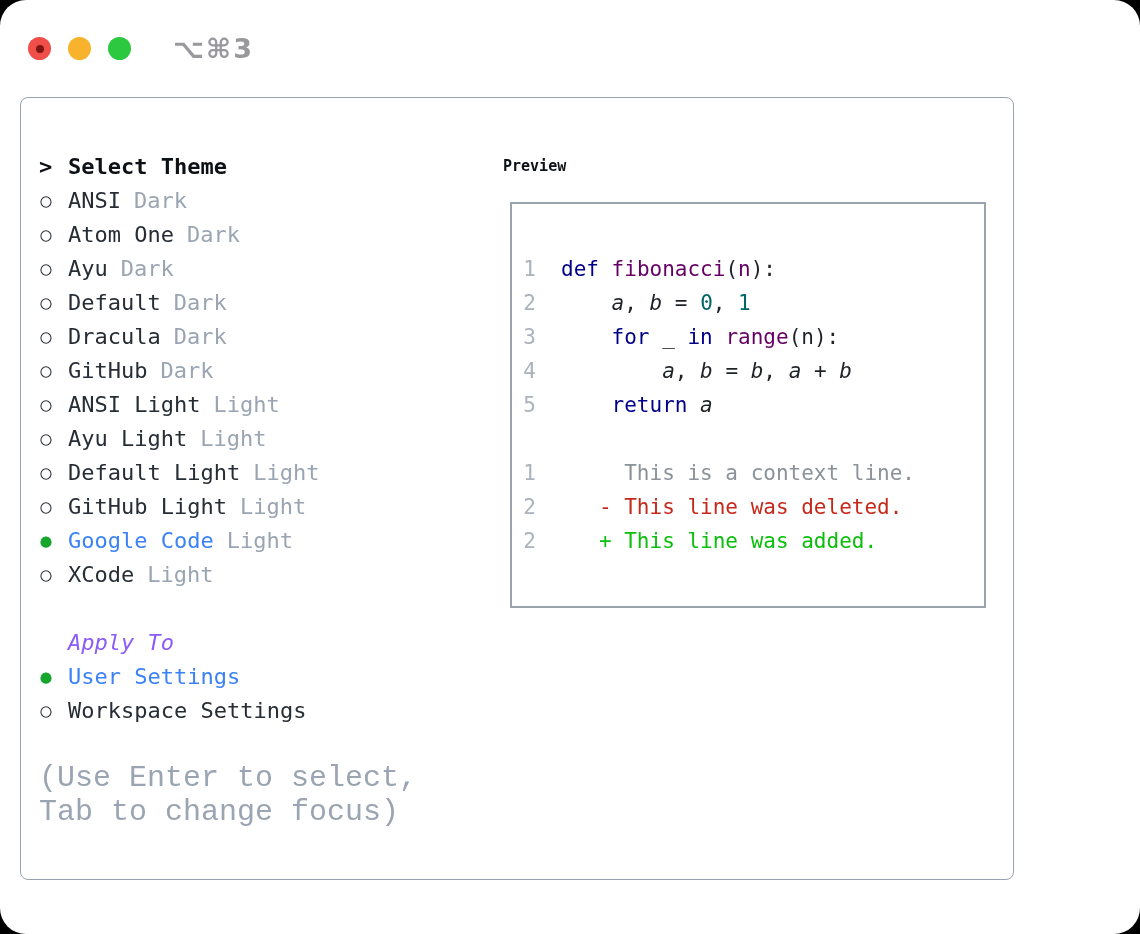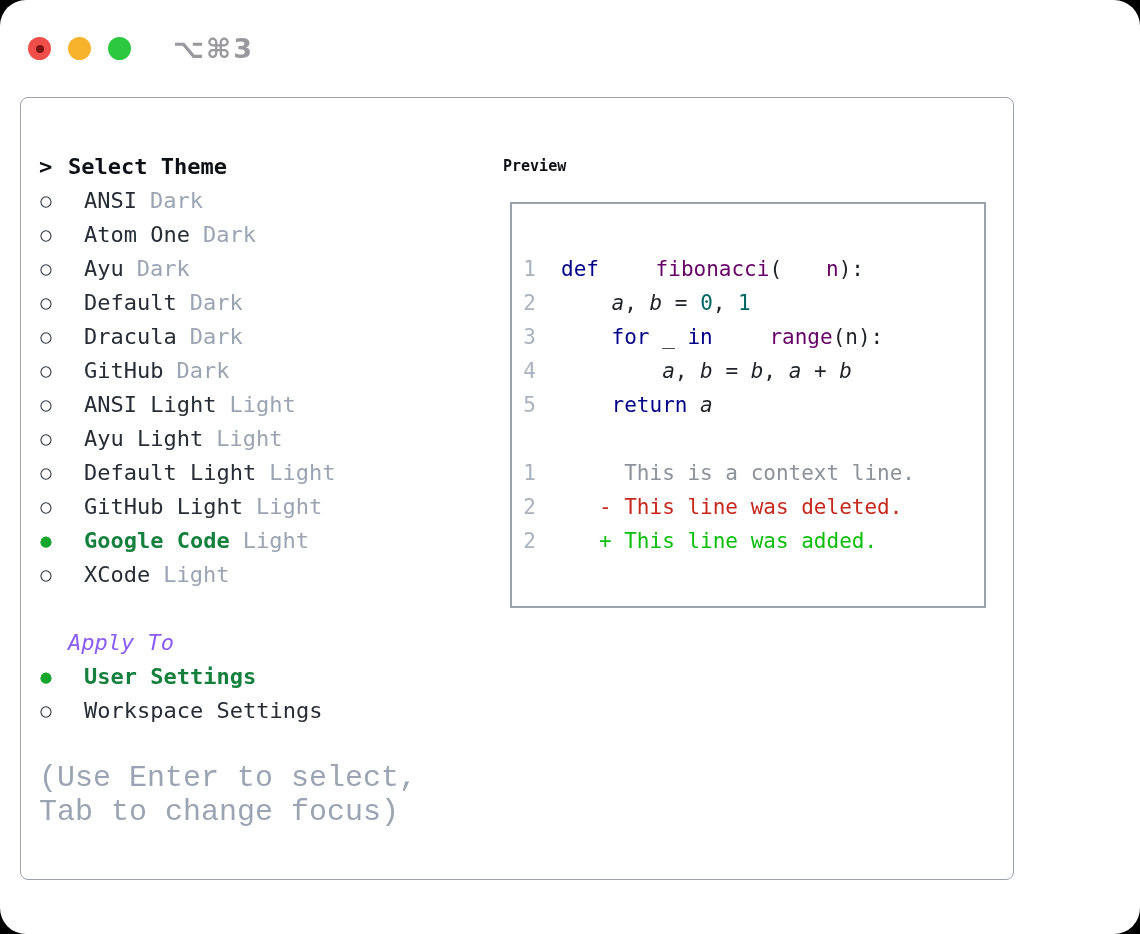--- a/index.html
+++ b/index.html
@@ -42,22 +42,22 @@
     display: flex; align-items: center; height: 34px;
     font-size: 22px; color: #272d35; white-space: pre;
   }
   .bullet {
     width: 14px; margin-right: 15px; text-align: center;
     font-size: 19px; color: #3c434b; line-height: 34px;
   }
   .bullet.sel { color: #16a62e; }
   .prompt { width: 14px; margin-right: 15px; font-weight: bold; color: #0d1116; font-size: 22px; }
   .hdr { font-weight: bold; color: #0d1116; text-align: center; }
-  .name { color: #272d35; margin-left: 16px; }
-  .name.sel { color: #15803d; font-weight: bold; }
+  .name { color: #272d35; }
+  .name.sel { color: #3b82f6; }
   .tag { color: #9aa4b2; margin-left: 13px; }
   .spacer { height: 34px; }
   .applyto-hdr { color: #8b5cf6; font-style: italic; }
   .hint {
     margin-top: 0; width: 440px; font-size: 30px; line-height: 34px;
     color: #9aa4b2;
     font-family: Liberation Mono, monospace;
   }
   
   .preview-hdr {
@@ -70,21 +70,21 @@
     border: 2px solid #9aa2ad; background: #fff;
     padding: 48px 0 0 10px; overflow: hidden;
   }
   .code-line {
     display: flex; height: 34px; align-items: center;
     font-size: 21px; white-space: pre;
   }
   .ln { width: 14px; margin-right: 25px; text-align: right; color: #a9b2bd; flex: none; }
   .code { white-space: pre; }
   .tk-kw  { color: #000088; }
-  .tk-ti  { color: #660066; margin-left: 44px; }
+  .tk-ti  { color: #660066; }
   .tk-nu  { color: #006666; }
   .tk-pl  { color: #1f2328; }
   .tk-va  { color: #1f2328; font-style: italic; }
   .tk-ctx { color: #8b9299; }
   .tk-del { color: #c5291c; margin-top: 36px; }
   .tk-add { color: #0abf0a; }
 </style>
 </head>
 <body>
 

